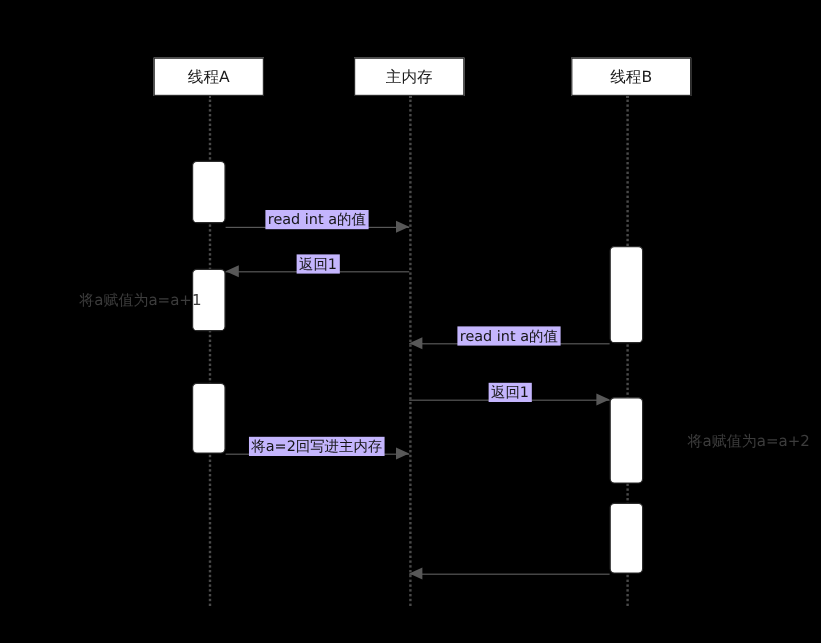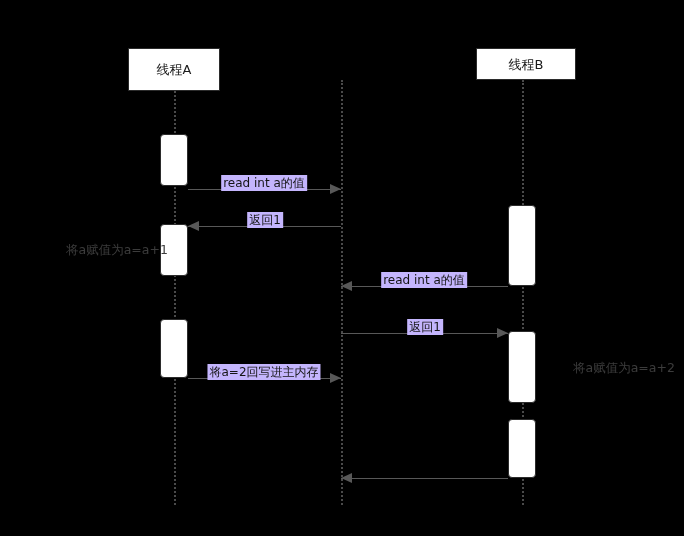--- a/index.html
+++ b/index.html
@@ -84,22 +84,25 @@
 </style>
 </head>
 <body>
 
 <div id="canvas" style="width: 684px; height: 536px; background: rgb(0, 0, 0);">
 
   <div class="lifeline" style="left: 174px; top: 80px; height: 425px;"></div>
   <div class="lifeline" style="left: 341px; top: 80px; height: 425px;"></div>
   <div class="lifeline" style="left: 522px; top: 80px; height: 425px;"></div>
 
-  <div class="actor-box" style="left: 128px; top: 48px; width: 92px; height: 43px;">
+  <div class="actor-box" style="left: 128px; top: 48px; width: 92px; height: 32px;">
     <span>线程A</span>
+  </div>
+  <div class="actor-box" style="left: 295px; top: 48px; width: 92px; height: 32px;">
+    <span>主内存</span>
   </div>
   <div class="actor-box" style="left: 476px; top: 48px; width: 100px; height: 32px;">
     <span>线程B</span>
   </div>
 
   <div class="activation" style="left: 160px; top: 134px; width: 28px; height: 52px;"></div>
   <div class="activation" style="left: 160px; top: 224px; width: 28px; height: 52px;"></div>
   <div class="activation" style="left: 160px; top: 319px; width: 28px; height: 59px;"></div>
   <div class="activation" style="left: 508px; top: 205px; width: 28px; height: 81px;"></div>
   <div class="activation" style="left: 508px; top: 331px; width: 28px; height: 72px;"></div>

